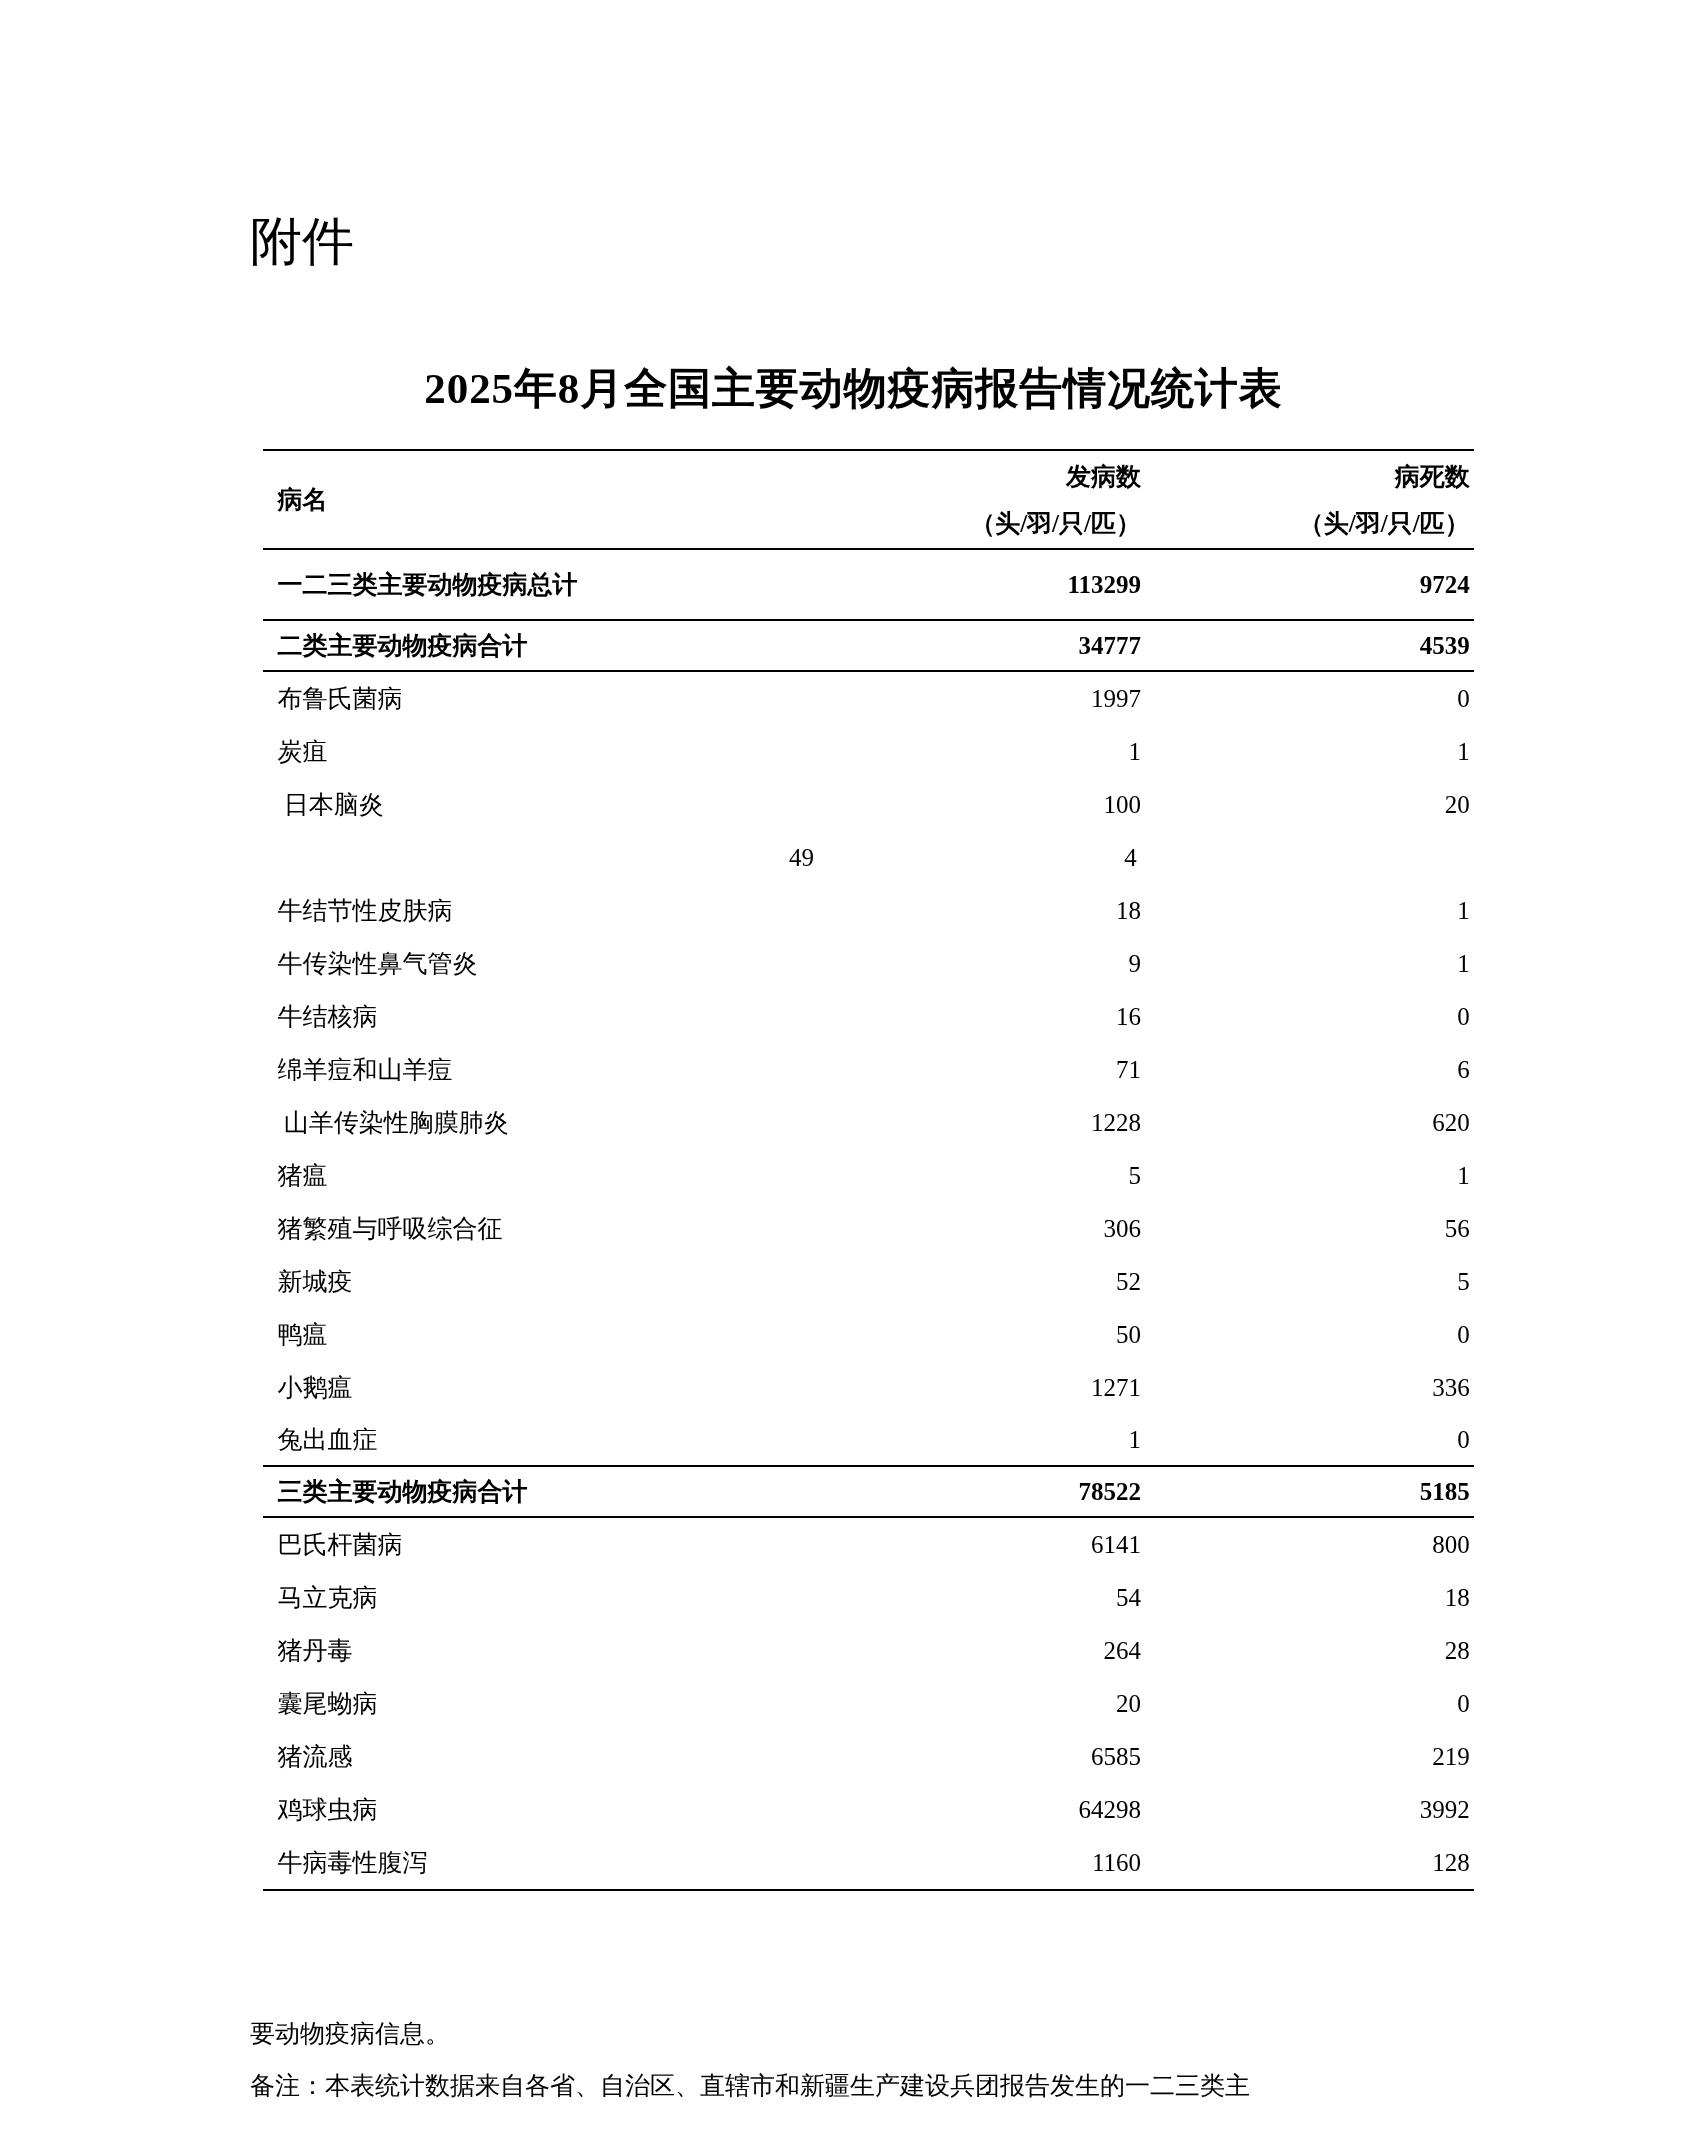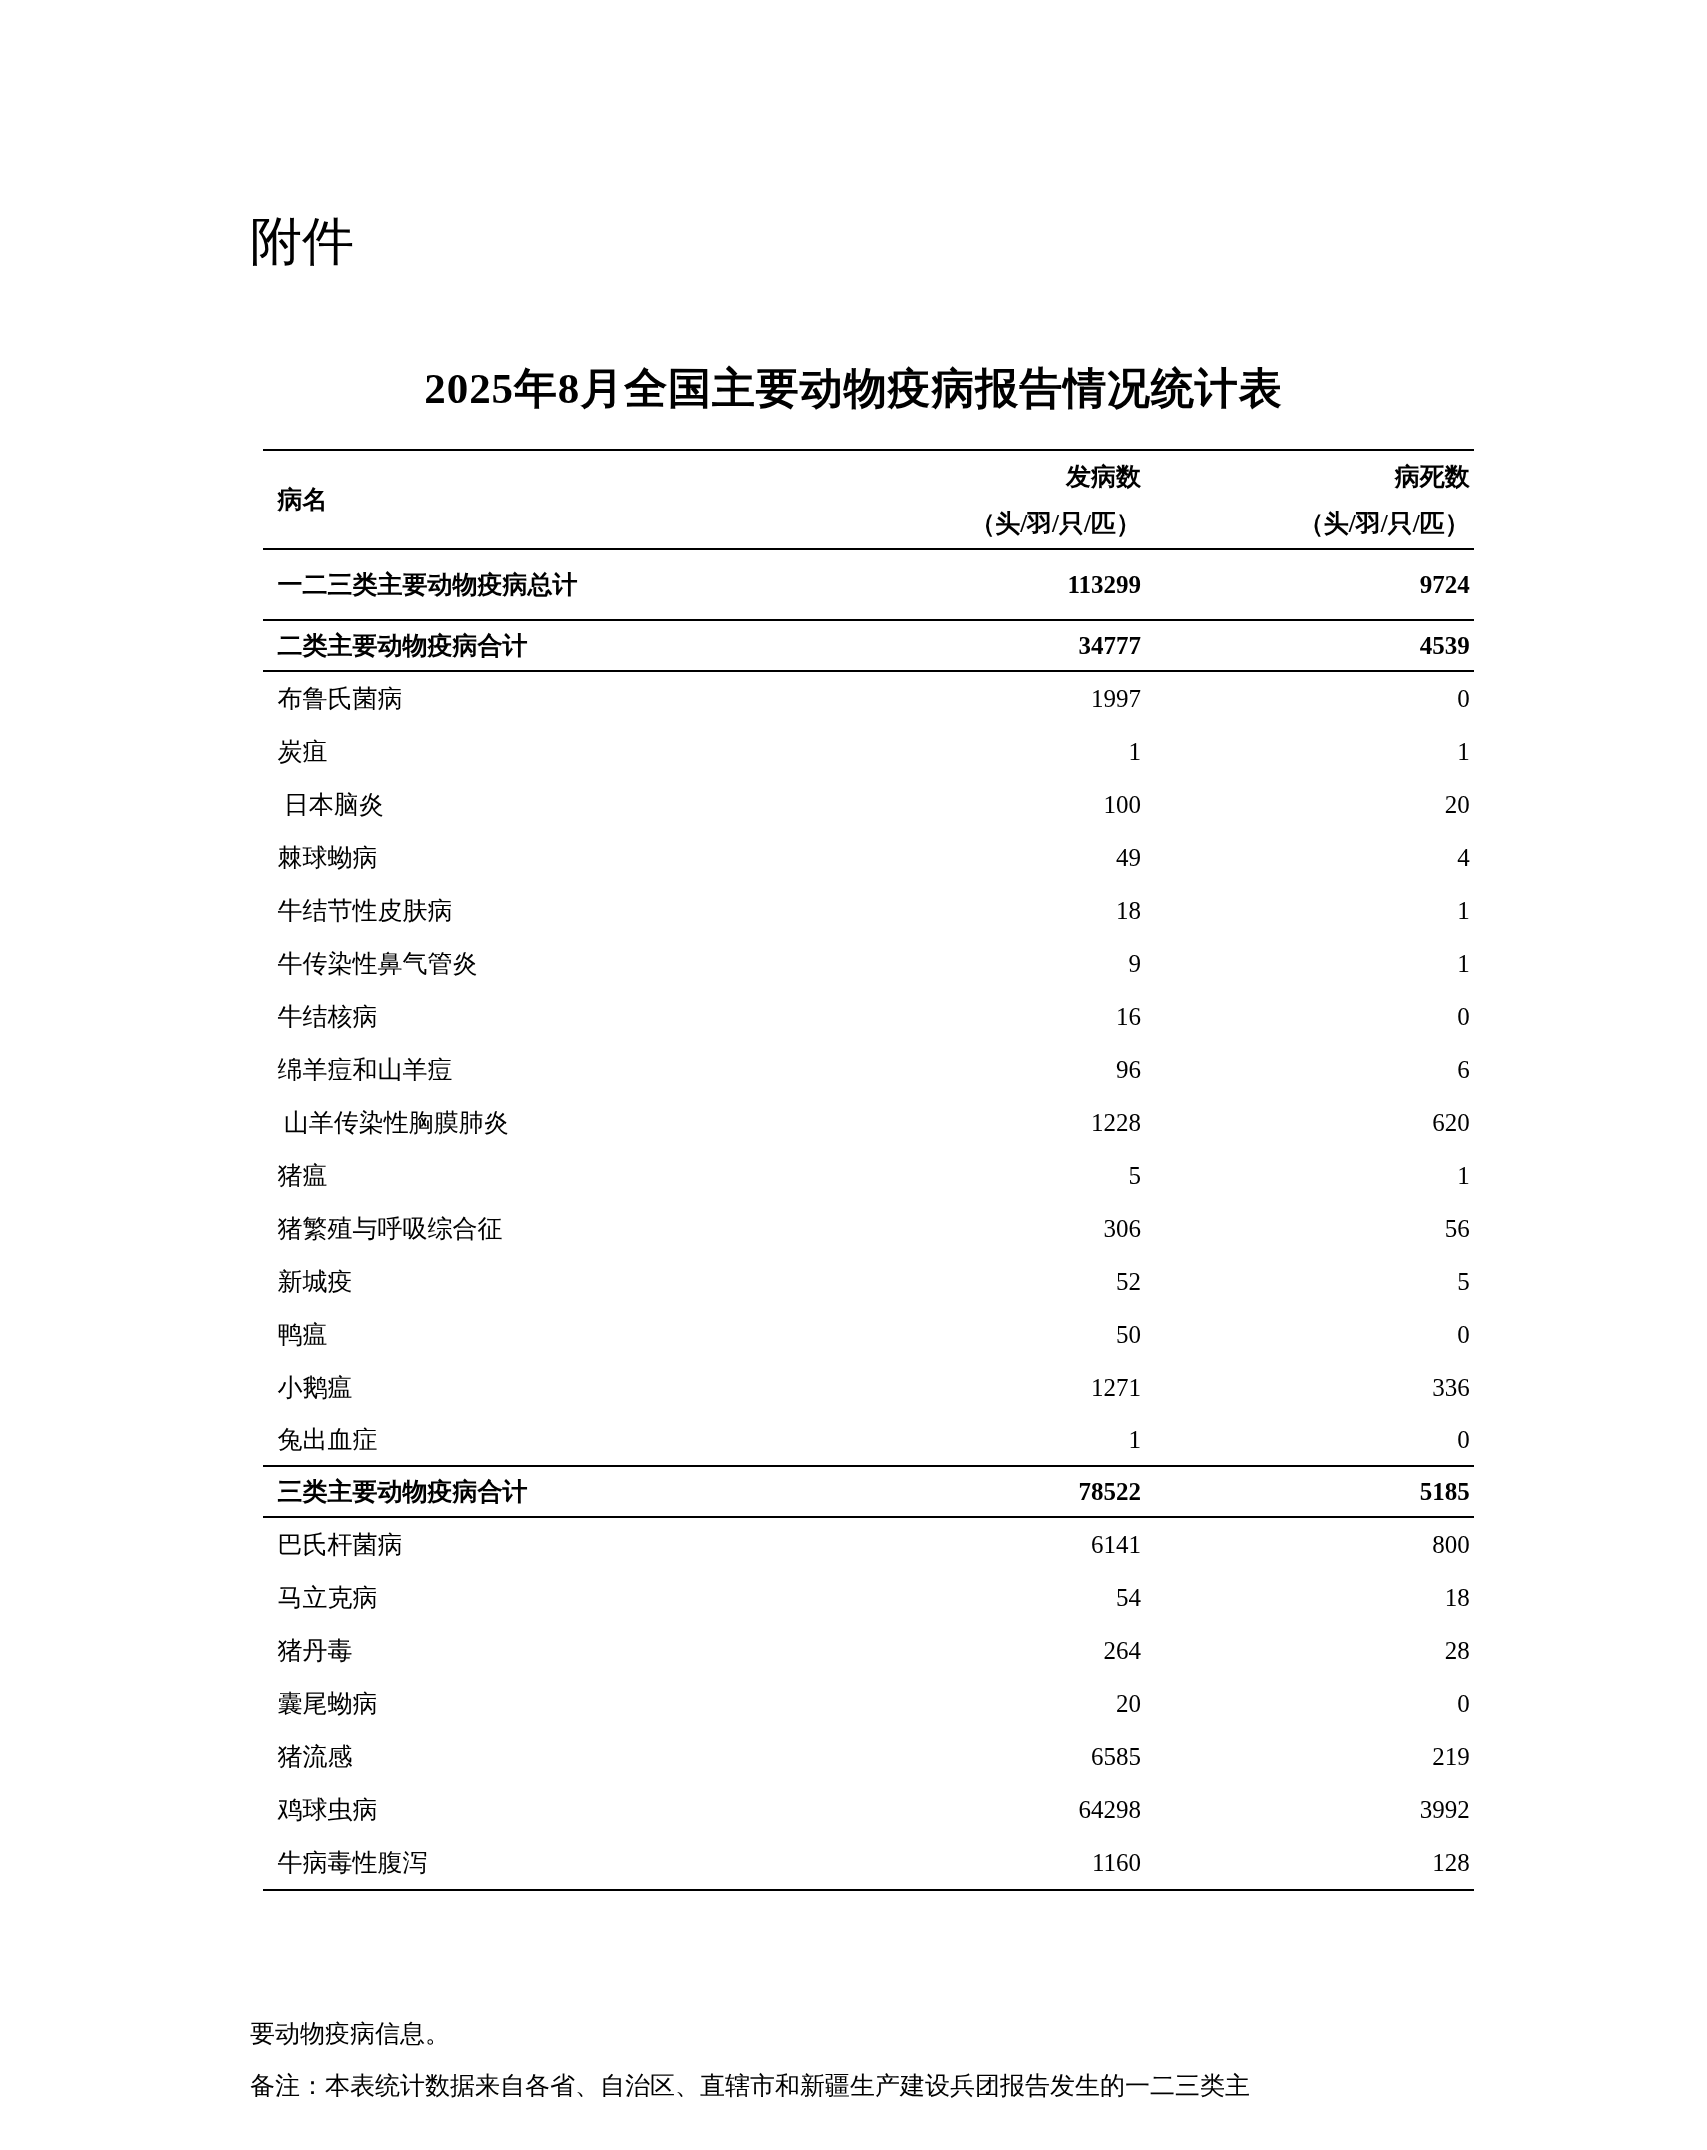--- a/index.html
+++ b/index.html
@@ -123,42 +123,41 @@
     <div class="c1">炭疽</div>
     <div class="c2">1</div>
     <div class="c3">1</div>
   </div>
       <div class="row disease">
     <div class="c1"> 日本脑炎</div>
     <div class="c2">100</div>
     <div class="c3">20</div>
   </div>
       <div class="row disease">
-    <div class="c1">棘球蚴病</div>
     <div class="c2">49</div>
     <div class="c3">4</div>
   </div>
       <div class="row disease">
     <div class="c1">牛结节性皮肤病</div>
     <div class="c2">18</div>
     <div class="c3">1</div>
   </div>
       <div class="row disease">
     <div class="c1">牛传染性鼻气管炎</div>
     <div class="c2">9</div>
     <div class="c3">1</div>
   </div>
       <div class="row disease">
     <div class="c1">牛结核病</div>
     <div class="c2">16</div>
     <div class="c3">0</div>
   </div>
       <div class="row disease">
     <div class="c1">绵羊痘和山羊痘</div>
-    <div class="c2">96</div>
+    <div class="c2">71</div>
     <div class="c3">6</div>
   </div>
       <div class="row disease">
     <div class="c1"> 山羊传染性胸膜肺炎</div>
     <div class="c2">1228</div>
     <div class="c3">620</div>
   </div>
       <div class="row disease">
     <div class="c1">猪瘟</div>
     <div class="c2">5</div>

